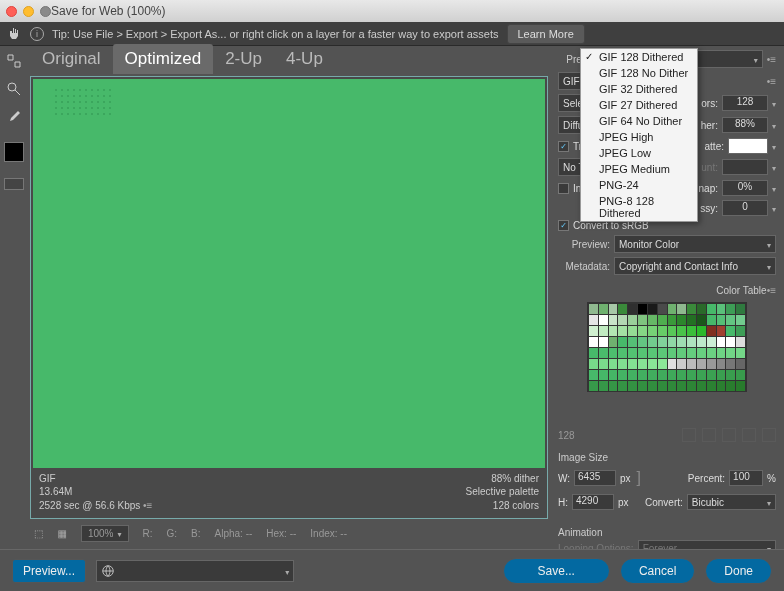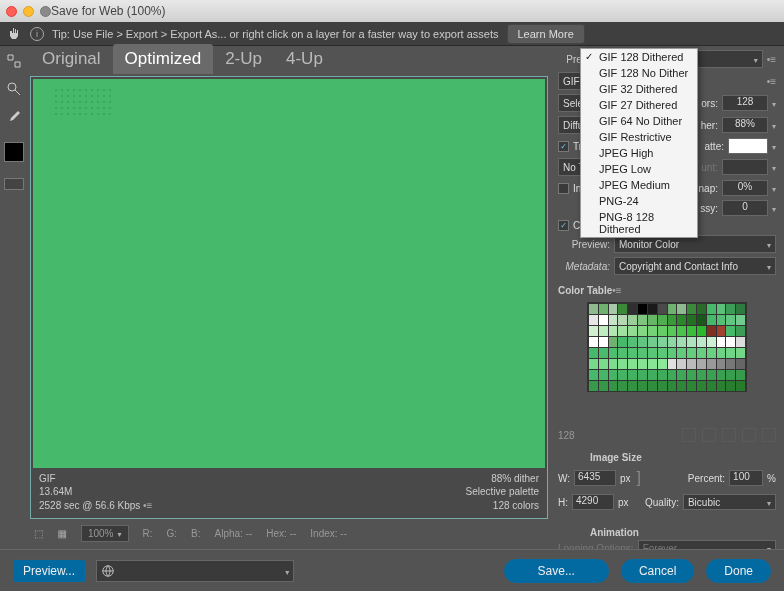--- a/index.html
+++ b/index.html
@@ -34,26 +34,26 @@
   .btn { background:#0369a1; border:1px solid #555; color:#eee; padding:5px 18px; border-radius:14px; font-size:12px; cursor:pointer;}
   .btn.wide { padding:5px 34px;}
   .rightpanel { width:230px; padding:4px 8px 0 4px; display:flex; flex-direction:column; gap:4px; font-size:10px; position:relative;}
   .row { display:flex; align-items:center; gap:4px; height:20px;}
   .lbl { width:62px; text-align:right; color:#ccc;}
   .sel { flex:1; background:#3a3a3a; border:1px solid #666; height:18px; padding:0 4px; display:flex; align-items:center; justify-content:space-between; color:#ddd; cursor:pointer;}
   .mini { width:46px; background:#3a3a3a; border:1px solid #666; height:16px; text-align:center; color:#ddd;}
   .chev::after { content:"▾"; color:#aaa; font-size:8px;}
   .chk { width:11px; height:11px; border:1px solid #777; background:#3a3a3a; display:inline-flex; align-items:center; justify-content:center; font-size:8px; color:#6cf;}
   .colortable { margin-top:6px;}
-  .ct-title { display:flex; justify-content:flex-start; align-items:center; color:#ccc;font-weight:bold;}
+  .ct-title { display:flex; justify-content:flex-end; align-items:center; color:#ccc;}
   .ct-grid { margin: 6px auto 0; width: 160px; height: 90px; display:grid; grid-template-columns: repeat(16, 1fr); grid-auto-rows: 10px; gap:1px; background:#333; padding:2px;}
   .ct-cell { background:#5ab26e; }
   .ct-footer { display:flex; justify-content:space-between; align-items:center; margin-top:36px; color:#999;}
   .ct-footer .ic { width:14px; height:14px; border:1px solid #666; opacity:.4;}
-  .section-title { color:#ccc; margin-top:6px; font-weight:700;margin-left:32px;}
+  .section-title { color:#ccc; margin-top:6px; font-weight:400;}
   .sz-row { display:flex; align-items:center; gap:4px; margin-top:2px;}
   .smallbox { width:42px; height:16px; background:#3a3a3a; border:1px solid #666; text-align:left; padding:0 3px; color:#ddd;}
   .anim { margin-top:6px;}
   .anim-controls { display:flex; gap:6px; justify-content:flex-end; margin-top:3px;}
   .anim-controls .ab { width:20px; height:14px; background:#444; border:1px solid #666; display:flex; align-items:center; justify-content:center; font-size:8px; color:#aaa;}
   .dropdown { position:absolute; top:48px; left:580px; width:118px; background:#f4f4f4; border:1px solid #999; box-shadow:2px 2px 6px rgba(0,0,0,.4); z-index:50; color:#222; font-size:11px;}
   .dropdown .opt { padding:2px 8px 2px 18px; position:relative; cursor:pointer;}
   .dropdown .opt.checked::before { content:"✓"; position:absolute; left:4px; top:2px; font-size:10px; }
   .menu-icon { color:#aaa; font-size:10px; cursor:pointer;}
   .link-bracket { font-size:16px; color:#888; padding:0 2px;}
@@ -217,21 +217,21 @@
       <span>Convert to sRGB</span>
     </div>
     <div class="row">
       <span class="lbl" style="width:52px;">Preview:</span>
       <div class="sel">
           <span>Monitor Color</span>
           <span class="chev"></span>
         </div>
     </div>
     <div class="row">
-      <span class="lbl" style="width:52px;font-style:italic;">Metadata:</span>
+      <span class="lbl" style="width:52px;">Metadata:</span>
       <div class="sel">
           <span>Copyright and Contact Info</span>
           <span class="chev"></span>
         </div>
     </div>
 
     <div class="colortable">
       <div class="ct-title">
         <span>Color Table</span>
         <span class="menu-icon">•≡</span>
@@ -387,21 +387,21 @@
       <span style="flex:1"></span>
       <span>Percent:</span>
       <div class="smallbox" style="width:34px;">100</div>
       <span>%</span>
     </div>
     <div class="sz-row">
       <span>H:</span>
       <div class="smallbox">4290</div>
       <span>px</span>
       <span class="link-bracket">&nbsp;</span>
-      <span>Quality:</span>
+      <span>Convert:</span>
       <div class="sel" style="flex:1;height:16px;">
           <span>Bicubic</span>
           <span class="chev"></span>
         </div>
     </div>
 
     <div class="anim">
       <div class="section-title">Animation</div>
       <div class="sz-row gray">
         <span>Looping Options:</span>
@@ -438,19 +438,18 @@
   <button class="btn">Cancel</button>
   <button class="btn">Done</button>
 </div>
 
 <div class="dropdown" id="preset-dd">
     <div class="opt checked">GIF 128 Dithered</div>
     <div class="opt">GIF 128 No Dither</div>
     <div class="opt">GIF 32 Dithered</div>
     <div class="opt">GIF 27 Dithered</div>
     <div class="opt">GIF 64 No Dither</div>
-    <div class="opt">GIF Restrictive</div>
     <div class="opt">JPEG High</div>
     <div class="opt">JPEG Low</div>
     <div class="opt">JPEG Medium</div>
     <div class="opt">PNG-24</div>
     <div class="opt">PNG-8 128 Dithered</div>
   </div>
 
 </body></html>

